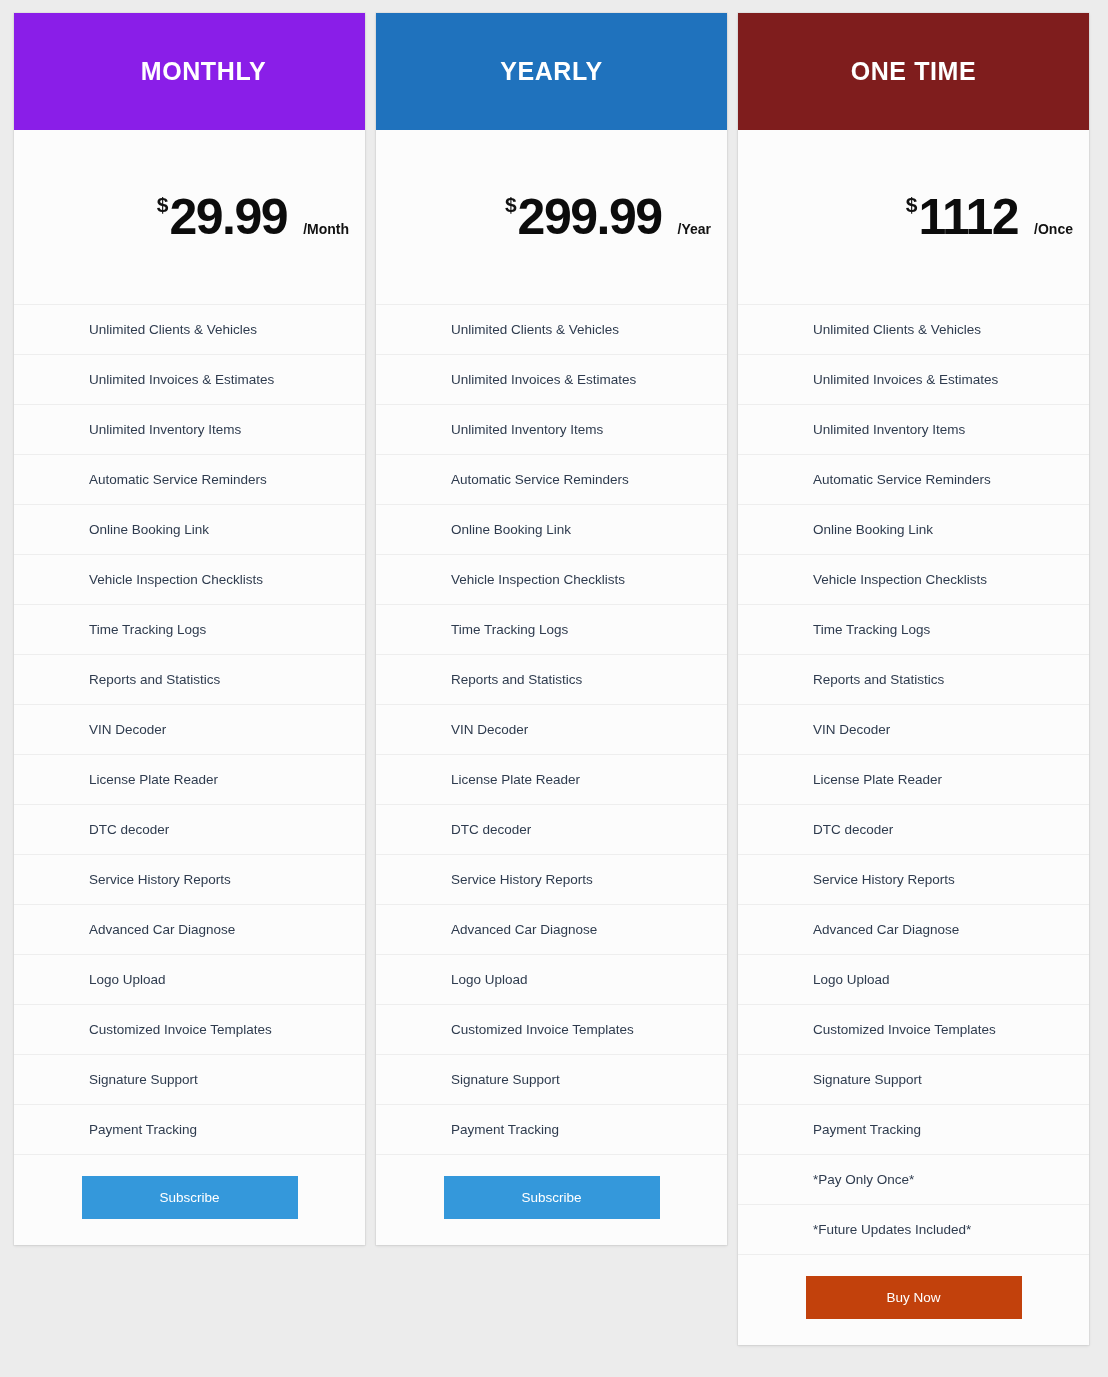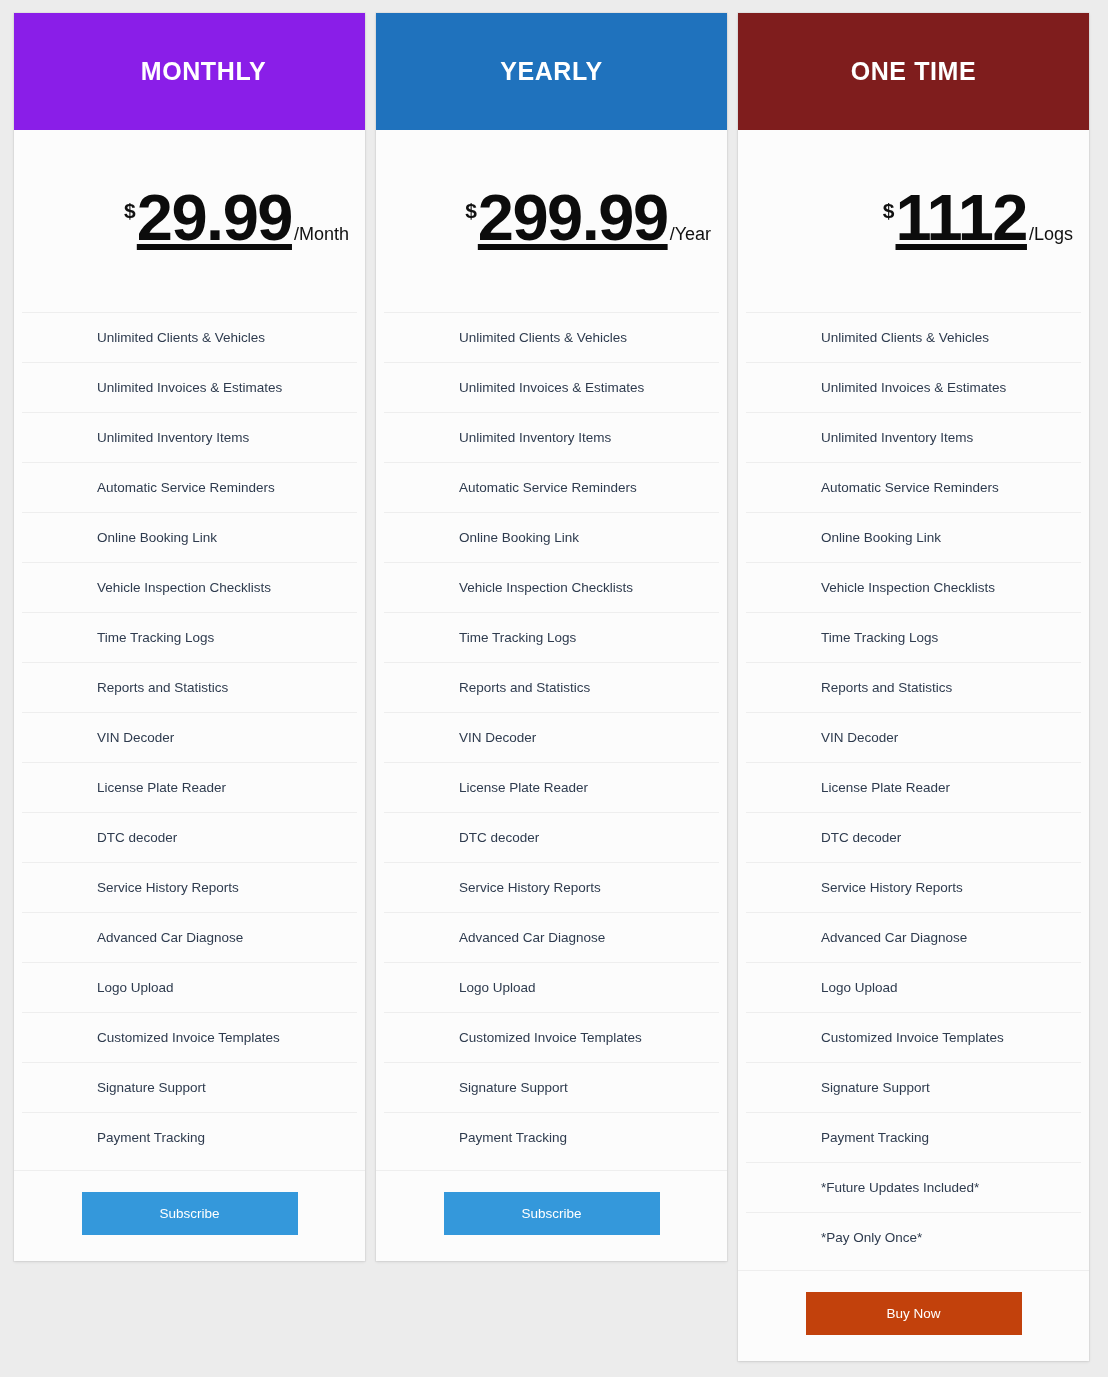--- a/index.html
+++ b/index.html
@@ -60,37 +60,36 @@
   .currency {
     font-size: 21px;
     font-weight: bold;
     color: #111;
     position: relative;
     top: -22px;
     margin-right: 1px;
   }
 
   .amount {
-    font-size: 65px;
+    font-size: 50px;
     font-weight: bold;
     color: #0c0c0c;
     letter-spacing: -1.5px;
-    text-decoration: underline;
   }
 
   .period {
-    font-size: 18px;
-    font-weight: normal;
+    font-size: 14px;
+    font-weight: bold;
     color: #111;
-    margin-left: 2px;
+    margin-left: 16px;
   }
 
   .feature-list {
     list-style: none;
-    margin: 8px;
+    margin: 0;
     padding: 0;
     text-align: center;
   }
 
   .feature-item {
     height: 50px;
     display: flex;
     align-items: center;
     padding-left: 75px;
     border-top: 1px solid #eeeeee;
@@ -191,41 +190,41 @@
       </div>
     </div>
     <div class="plan-card">
       <div class="plan-header" style="background: #7f1d1d;">
         <span>ONE TIME</span>
       </div>
       <div class="plan-price-block">
         <div class="price-line">
           <span class="currency">$</span>
           <span class="amount">1112</span>
-          <span class="period">/Logs</span>
+          <span class="period">/Once</span>
         </div>
       </div>
       <ul class="feature-list">
         <li class="feature-item">Unlimited Clients &amp; Vehicles</li>
         <li class="feature-item">Unlimited Invoices &amp; Estimates</li>
         <li class="feature-item">Unlimited Inventory Items</li>
         <li class="feature-item">Automatic Service Reminders</li>
         <li class="feature-item">Online Booking Link</li>
         <li class="feature-item">Vehicle Inspection Checklists</li>
         <li class="feature-item">Time Tracking Logs</li>
         <li class="feature-item">Reports and Statistics</li>
         <li class="feature-item">VIN Decoder</li>
         <li class="feature-item">License Plate Reader</li>
         <li class="feature-item">DTC decoder</li>
         <li class="feature-item">Service History Reports</li>
         <li class="feature-item">Advanced Car Diagnose</li>
         <li class="feature-item">Logo Upload</li>
         <li class="feature-item">Customized Invoice Templates</li>
         <li class="feature-item">Signature Support</li>
         <li class="feature-item">Payment Tracking</li>
+        <li class="feature-item">*Pay Only Once*</li>
         <li class="feature-item">*Future Updates Included*</li>
-        <li class="feature-item">*Pay Only Once*</li>
       </ul>
       <div class="cta-area">
         <button class="cta-button" style="background: #c2410c;">Buy Now</button>
       </div>
     </div>
   </div>
 
 </body></html>

